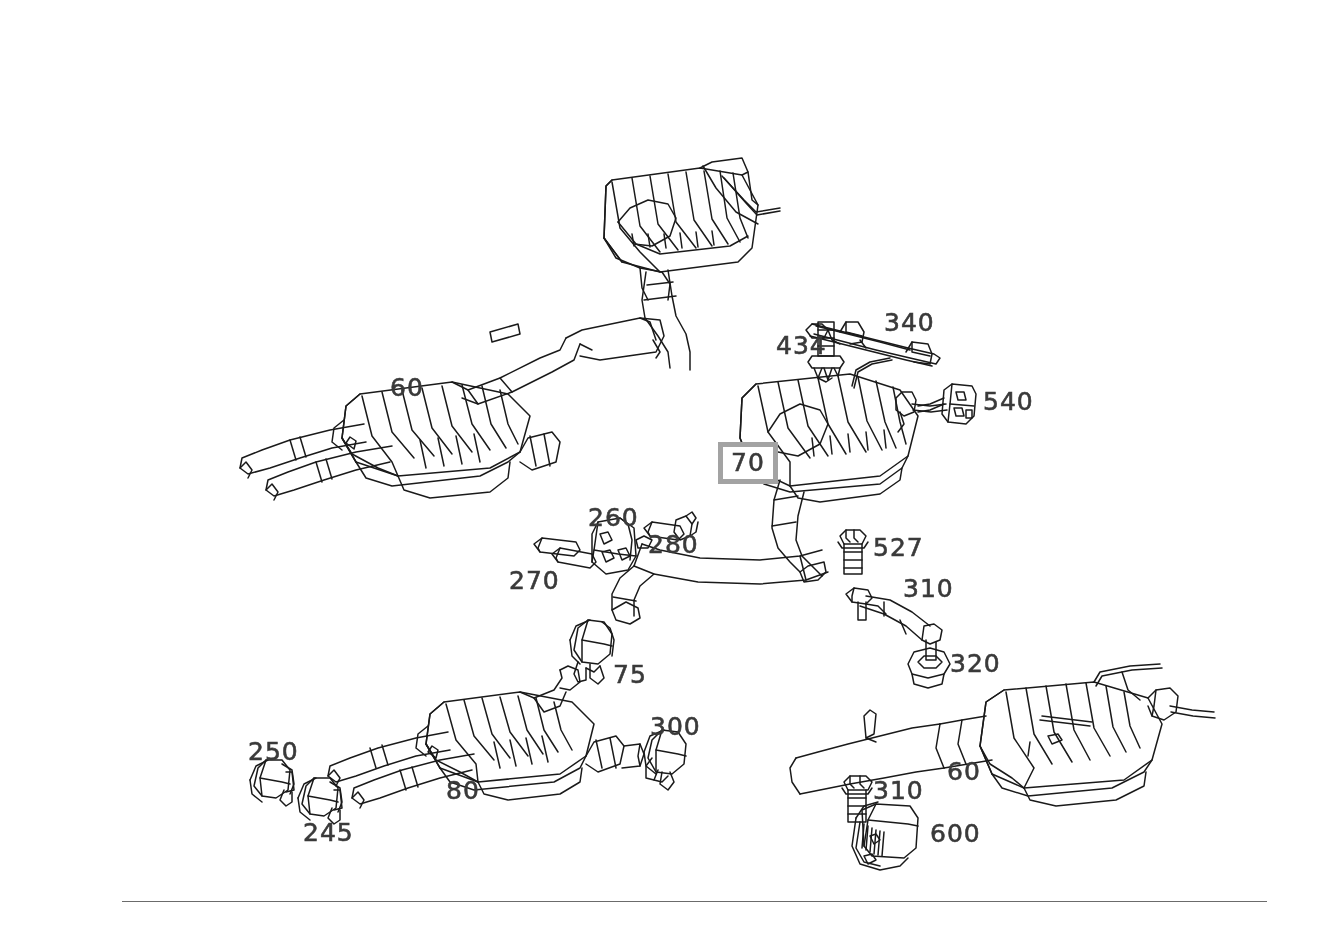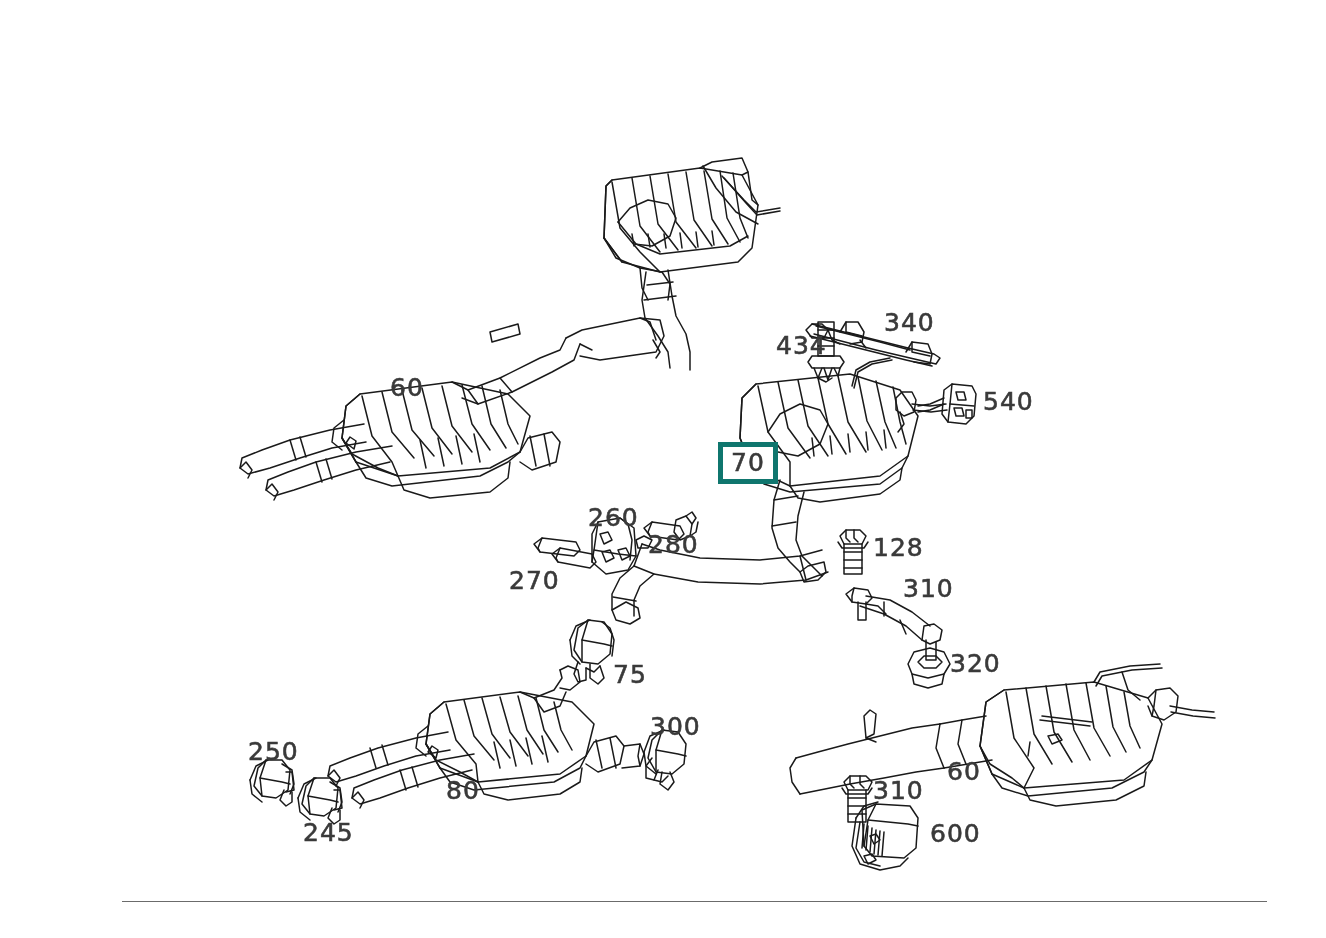--- a/index.html
+++ b/index.html
@@ -30,21 +30,21 @@
     font-family: "DejaVu Sans", sans-serif;
     font-size: 25px;
     line-height: 1;
     letter-spacing: 1px;
     color: #3a3a3a;
     -webkit-text-stroke: 0.6px #3a3a3a;
     white-space: nowrap;
     user-select: none;
   }
   .part-label.highlighted {
-    border: 5px solid #0f766e;
+    border: 5px solid #a3a3a3;
     padding: 3px 8px 4px 8px;
     background: #ffffff;
     box-sizing: border-box;
   }
   #footer-rule {
     position: absolute;
     left: 122px;
     top: 901px;
     width: 1145px;
     height: 1px;
@@ -438,21 +438,21 @@
 
   <div id="labels-layer">
       <div class="part-label" style="left: 390px; top: 375px;">60</div>
       <div class="part-label" style="left: 776px; top: 333px;">434</div>
       <div class="part-label" style="left: 884px; top: 310px;">340</div>
       <div class="part-label" style="left: 983px; top: 389px;">540</div>
       <div class="part-label highlighted" style="left: 718px; top: 442px;">70</div>
       <div class="part-label" style="left: 588px; top: 505px;">260</div>
       <div class="part-label" style="left: 648px; top: 491px; margin-top: 41px;">280</div>
       <div class="part-label" style="left: 509px; top: 568px;">270</div>
-      <div class="part-label" style="left: 873px; top: 535px;">128</div>
+      <div class="part-label" style="left: 873px; top: 535px;">527</div>
       <div class="part-label" style="left: 903px; top: 576px;">310</div>
       <div class="part-label" style="left: 950px; top: 651px;">320</div>
       <div class="part-label" style="left: 613px; top: 662px;">75</div>
       <div class="part-label" style="left: 248px; top: 739px;">250</div>
       <div class="part-label" style="left: 303px; top: 820px;">245</div>
       <div class="part-label" style="left: 446px; top: 778px;">80</div>
       <div class="part-label" style="left: 650px; top: 714px;">300</div>
       <div class="part-label" style="left: 947px; top: 759px;">60</div>
       <div class="part-label" style="left: 873px; top: 778px;">310</div>
       <div class="part-label" style="left: 930px; top: 821px;">600</div>

